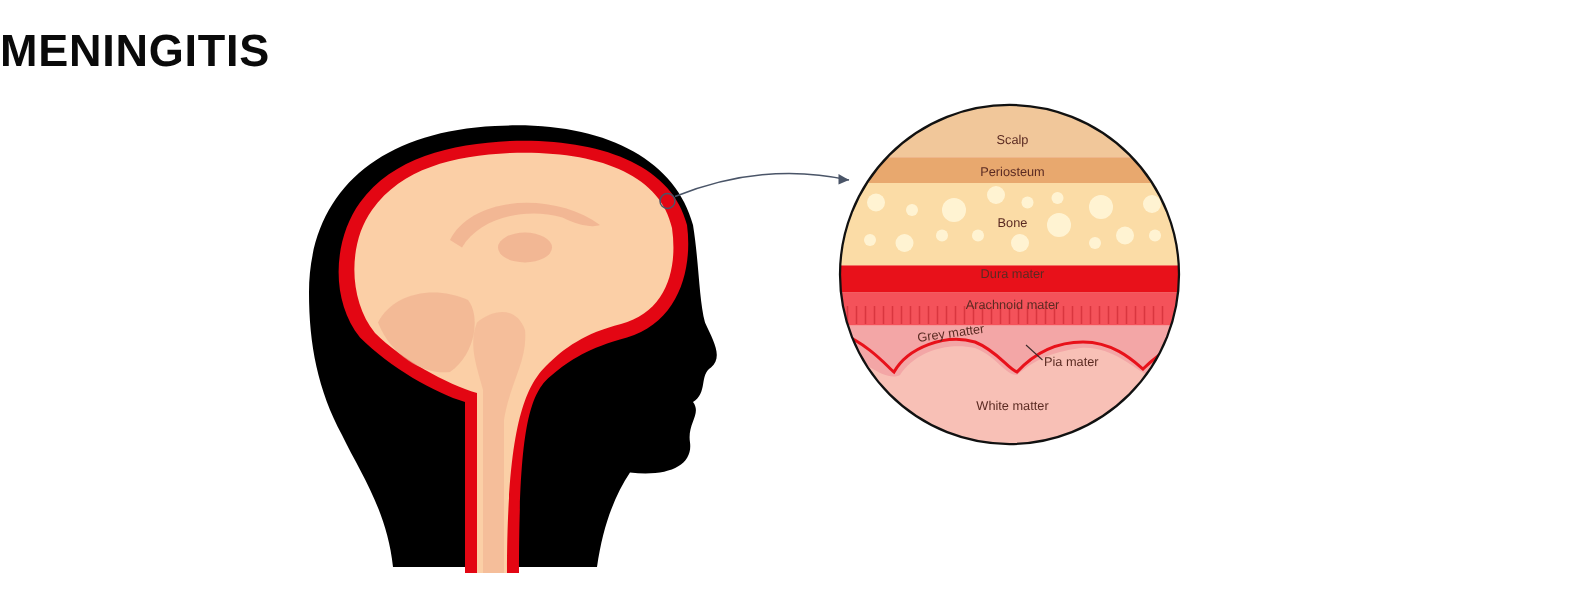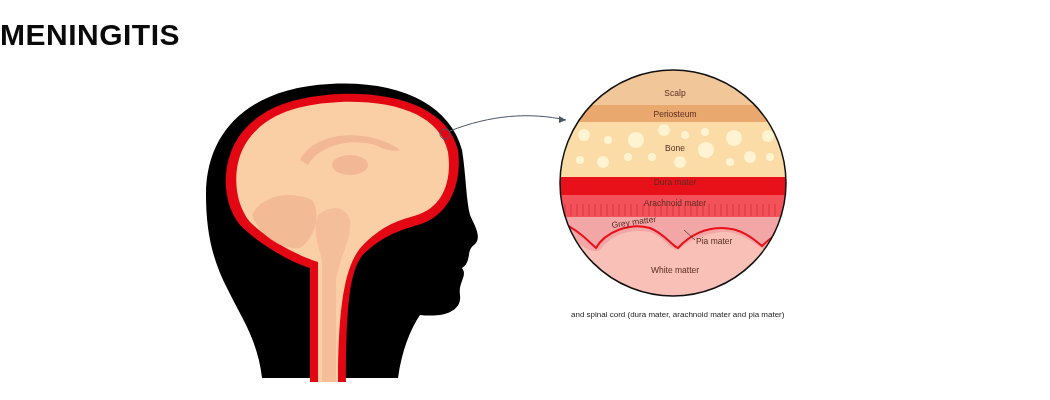--- a/index.html
+++ b/index.html
@@ -80,14 +80,13 @@
   <text class="lbl" x="675" y="151" text-anchor="middle">Bone</text>
   <text class="lbl" x="675" y="185" text-anchor="middle">Dura mater</text>
   <text class="lbl" x="675" y="206" text-anchor="middle">Arachnoid mater</text>
   <text class="lbl" x="612" y="228" transform="rotate(-8 612 228)">Grey matter</text>
   <text class="lbl" x="696" y="244">Pia mater</text>
   <path d="M684,230 L695,240" stroke="#3a2a2a" stroke-width="0.7" fill="none"></path>
   <text class="lbl" x="675" y="273" text-anchor="middle">White matter</text>
 </svg>
 
 <div class="caption">
-  <div>and spinal cord (dura mater, arachnoid mater and pia mater)</div>
 </div>
 
 </body></html>

